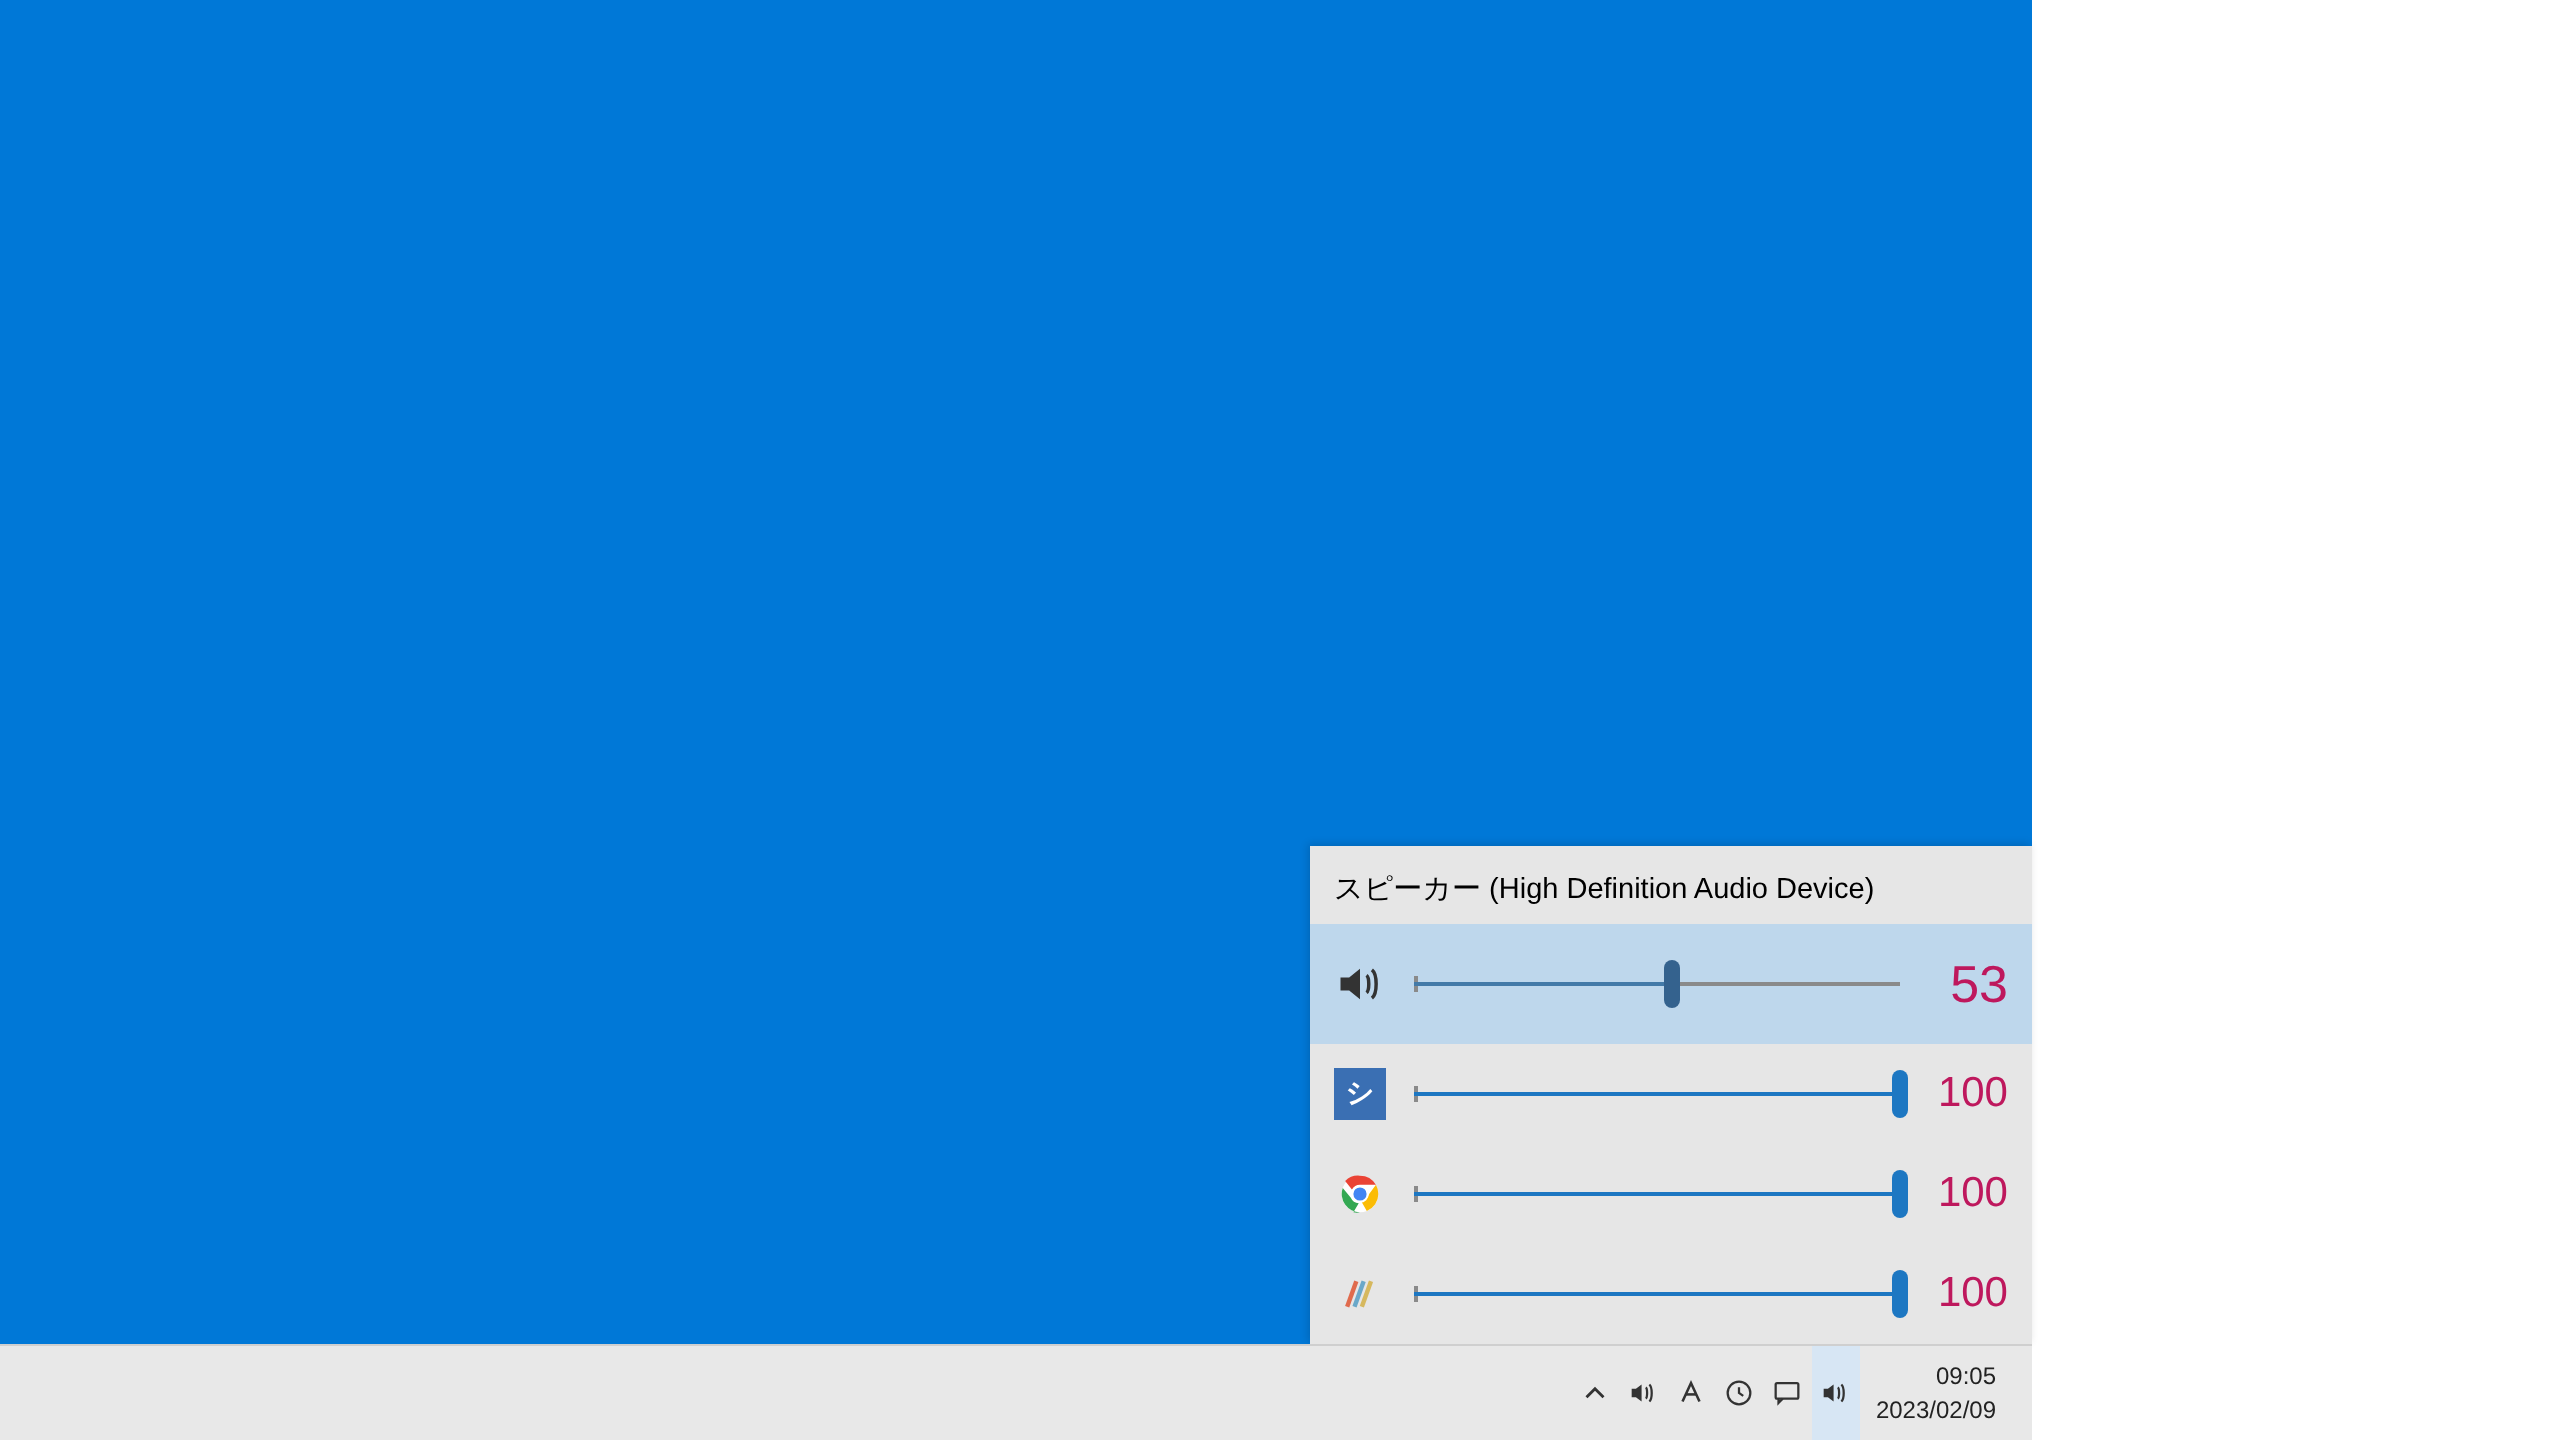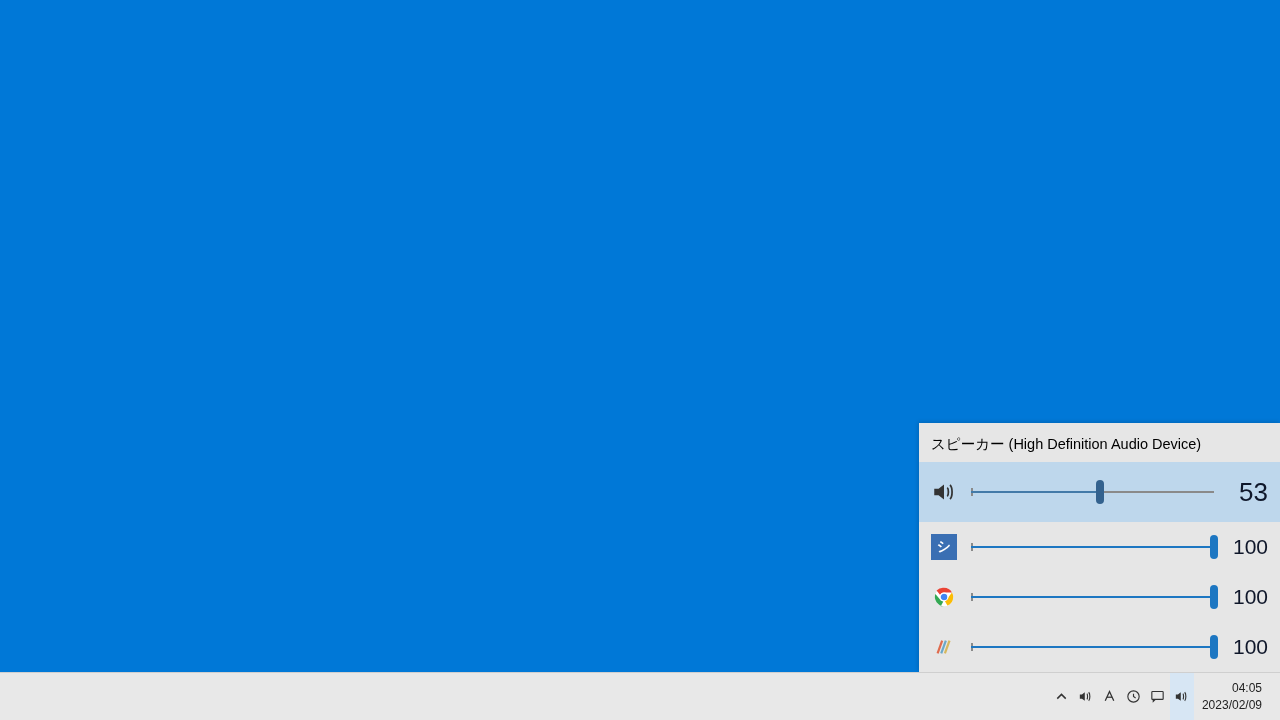--- a/index.html
+++ b/index.html
@@ -1,17 +1,17 @@
 <!DOCTYPE html>
 <html><head>
   <meta charset="utf-8">
   <style>
     * { margin: 0; padding: 0; box-sizing: border-box; }
     html, body { width: 1280px; height: 720px; overflow: hidden; font-family: "Segoe UI","Yu Gothic UI","Meiryo",sans-serif; }
-    .desktop { width: 1280px; height: 720px; background: #0078d7; position: relative; }
+    .desktop { width: 1016px; height: 720px; background: #0078d7; position: relative; }
 
     
     .mixer {
       position: absolute;
       right: 0;
       bottom: 48px; 
       width: 361px;
       background: #e6e6e6;
       box-shadow: -1px -1px 4px rgba(0,0,0,0.15);
     }
@@ -34,21 +34,21 @@
     }
     .row .icon-slot {
       width: 26px; height: 26px;
       display: flex; align-items: center; justify-content: center;
       flex: 0 0 26px;
     }
     .row .value {
       width: 40px;
       text-align: right;
       font-size: 21px;
-      color: #0f172a;
+      color: #be185d;
       flex: 0 0 40px;
     }
     .row.master .value { font-size: 26px; }
 
     
     .slider { flex: 1 1 auto; position: relative; height: 20px; display:flex; align-items:center;}
     .track { position: absolute; left:0; right:0; height:2px; background:#8a8a8a; top:50%; transform:translateY(-50%);}
     .track-fill { position:absolute; left:0; height:2px; top:50%; transform:translateY(-50%);}
     .thumb {
       position:absolute; width:8px; height:24px; border-radius:4px;
@@ -207,19 +207,19 @@
 
       <div class="tray-icon active">
         <svg viewBox="0 0 24 24" fill="none" stroke="#333" stroke-width="1.6">
           <path d="M4 9v6h3l4 3V6L7 9H4z" fill="#333" stroke="none"></path>
           <path d="M14 8c1.2 1 1.2 7 0 8"></path>
           <path d="M16.5 6c2.2 2 2.2 10 0 12"></path>
         </svg>
       </div>
 
       <div class="datetime">
-        <span>04:05</span>
+        <span>09:05</span>
         <span>2023/02/09</span>
       </div>
     </div>
   </div>
 
 </div>
 
 </body></html>

